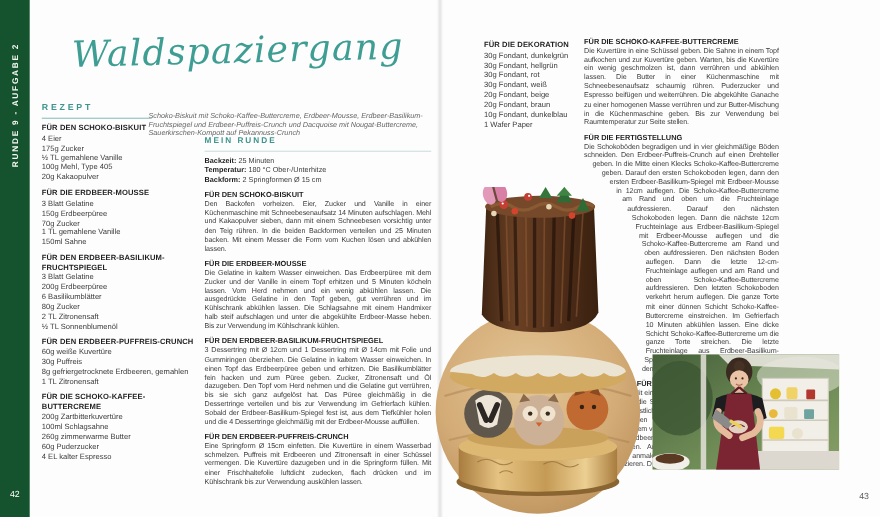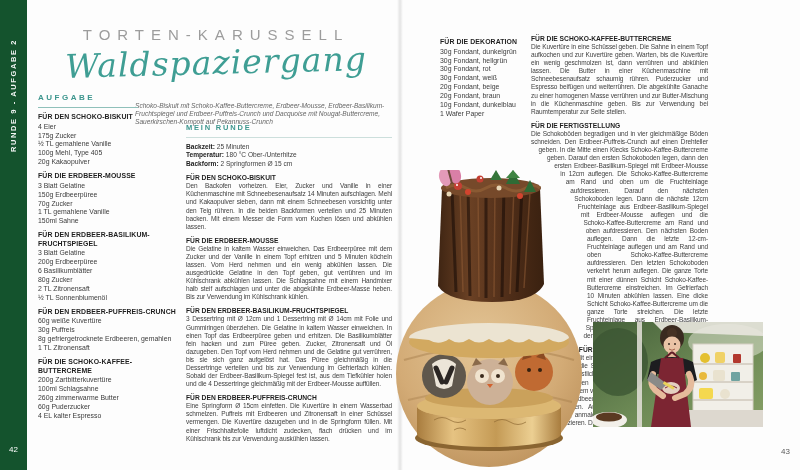--- a/index.html
+++ b/index.html
@@ -68,27 +68,26 @@
 <div class="spread">
 
   <div class="sidebar">
     <div class="sidebar-label">RUNDE 9 - AUFGABE 2</div>
     <div class="page-num-left">42</div>
   </div>
 
   <div class="gutter"></div>
 
   <div class="header">
-    <div class="title">TORTEN-KARUSSELL</div>
     <div class="subtitle">Waldspaziergang</div>
   </div>
   <p class="description">Schoko-Biskuit mit Schoko-Kaffee-Buttercreme, Erdbeer-Mousse, Erdbeer-Basilikum-Fruchtspiegel und Erdbeer-Puffreis-Crunch und Dacquoise mit Nougat-Buttercreme, Sauerkirschen-Kompott auf Pekannuss-Crunch</p>
 
   <aside class="zutaten">
-    <h2 class="zutaten-h">AUFGABE</h2>
+    <h2 class="zutaten-h">REZEPT</h2>
     <div>
 
         <section class="ing-group">
           <h3>FÜR DEN SCHOKO-BISKUIT</h3>
           <ul>
 
           <li>4 Eier</li>
             <li>175g Zucker</li>
             <li>½ TL gemahlene Vanille</li>
             <li>100g Mehl, Type 405</li>

